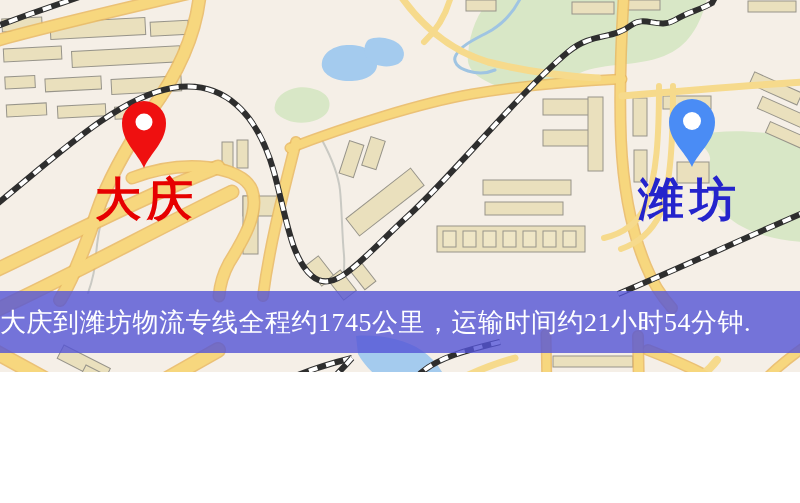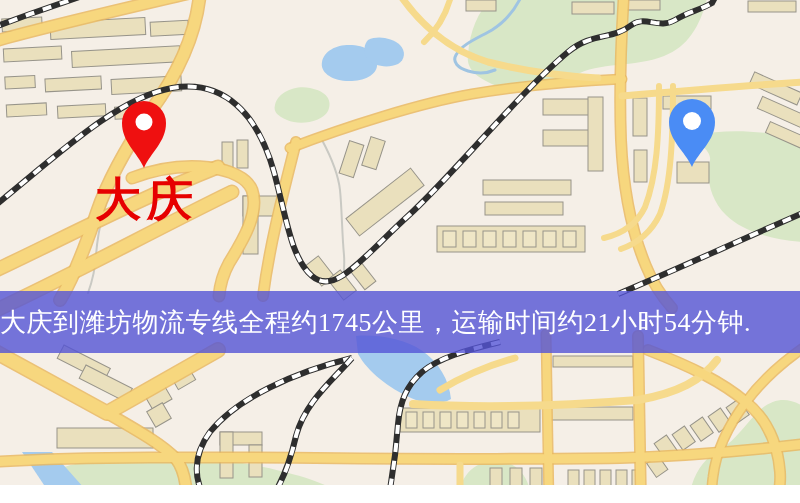--- a/index.html
+++ b/index.html
@@ -5,21 +5,21 @@
   :root{
     --map-bg:#f5efe7; --road-fill:#f7d77e; --road-casing:#e9b862;
     --road-minor:#f6da8c; --rail:#2e2e2e; --water:#a4cbee; --green:#d8e7c6;
     --building:#eae0bd; --building-stroke:#97948a; --stream:#c9c9c3; --river:#9fc4e2;
     --banner-bg:rgba(84,84,214,0.80); --banner-text:#ffffff;
     --origin-label:#e60000; --origin-pin:#ef1010;
     --dest-label:#2424cc; --dest-pin:#4a8cf5;
   }
   html,body{margin:0;padding:0;}
   body{font-family:"DejaVu Sans","Liberation Sans",sans-serif;}
-  .stage{position:relative;width:800px;height:485px;overflow:hidden;background:var(--map-bg);}
+  .stage{position:relative;width:800px;height:372px;overflow:hidden;background:var(--map-bg);}
   .stage svg{position:absolute;left:0;top:0;display:block;}
 
   
   .green{fill:var(--green);stroke:none;}
   .water{fill:var(--water);stroke:none;}
   .stream{fill:none;stroke:var(--stream);stroke-width:2;stroke-linecap:round;}
   .river{fill:none;stroke:var(--river);stroke-width:3;stroke-linecap:round;}
   .bld{fill:var(--building);stroke:var(--building-stroke);stroke-width:1;}
   .cell{fill:#efe6c6;stroke:var(--building-stroke);stroke-width:1;}
   .road-c{fill:none;stroke:var(--road-casing);stroke-linecap:round;stroke-linejoin:round;opacity:.85;}
@@ -239,18 +239,19 @@
       <path class="pin-origin" d="M0,0 C-7,-16 -22,-26 -22,-45 A22,22 0 1 1 22,-45 C22,-26 7,-16 0,0 Z"></path>
       <circle class="pin-hole" cx="0" cy="-46" r="8.5"></circle>
     </g>
     <g transform="translate(692,167)">
       <path class="pin-dest" d="M0,0 C-7,-16 -23,-26 -23,-45 A23,23 0 1 1 23,-45 C23,-26 7,-16 0,0 Z"></path>
       <circle class="pin-hole" cx="0" cy="-46" r="9"></circle>
     </g>
   </svg>
 
   <div class="city-label label-origin" style="left:147px;top:176px;">大庆</div>
+  <div class="city-label label-dest" style="left:690px;top:176px;">潍坊</div>
 
   <div class="banner">
     <span>大庆到潍坊物流专线全程约1745公里，运输时间约21小时54分钟.</span>
   </div>
 
 </div>
 
 </body></html>

